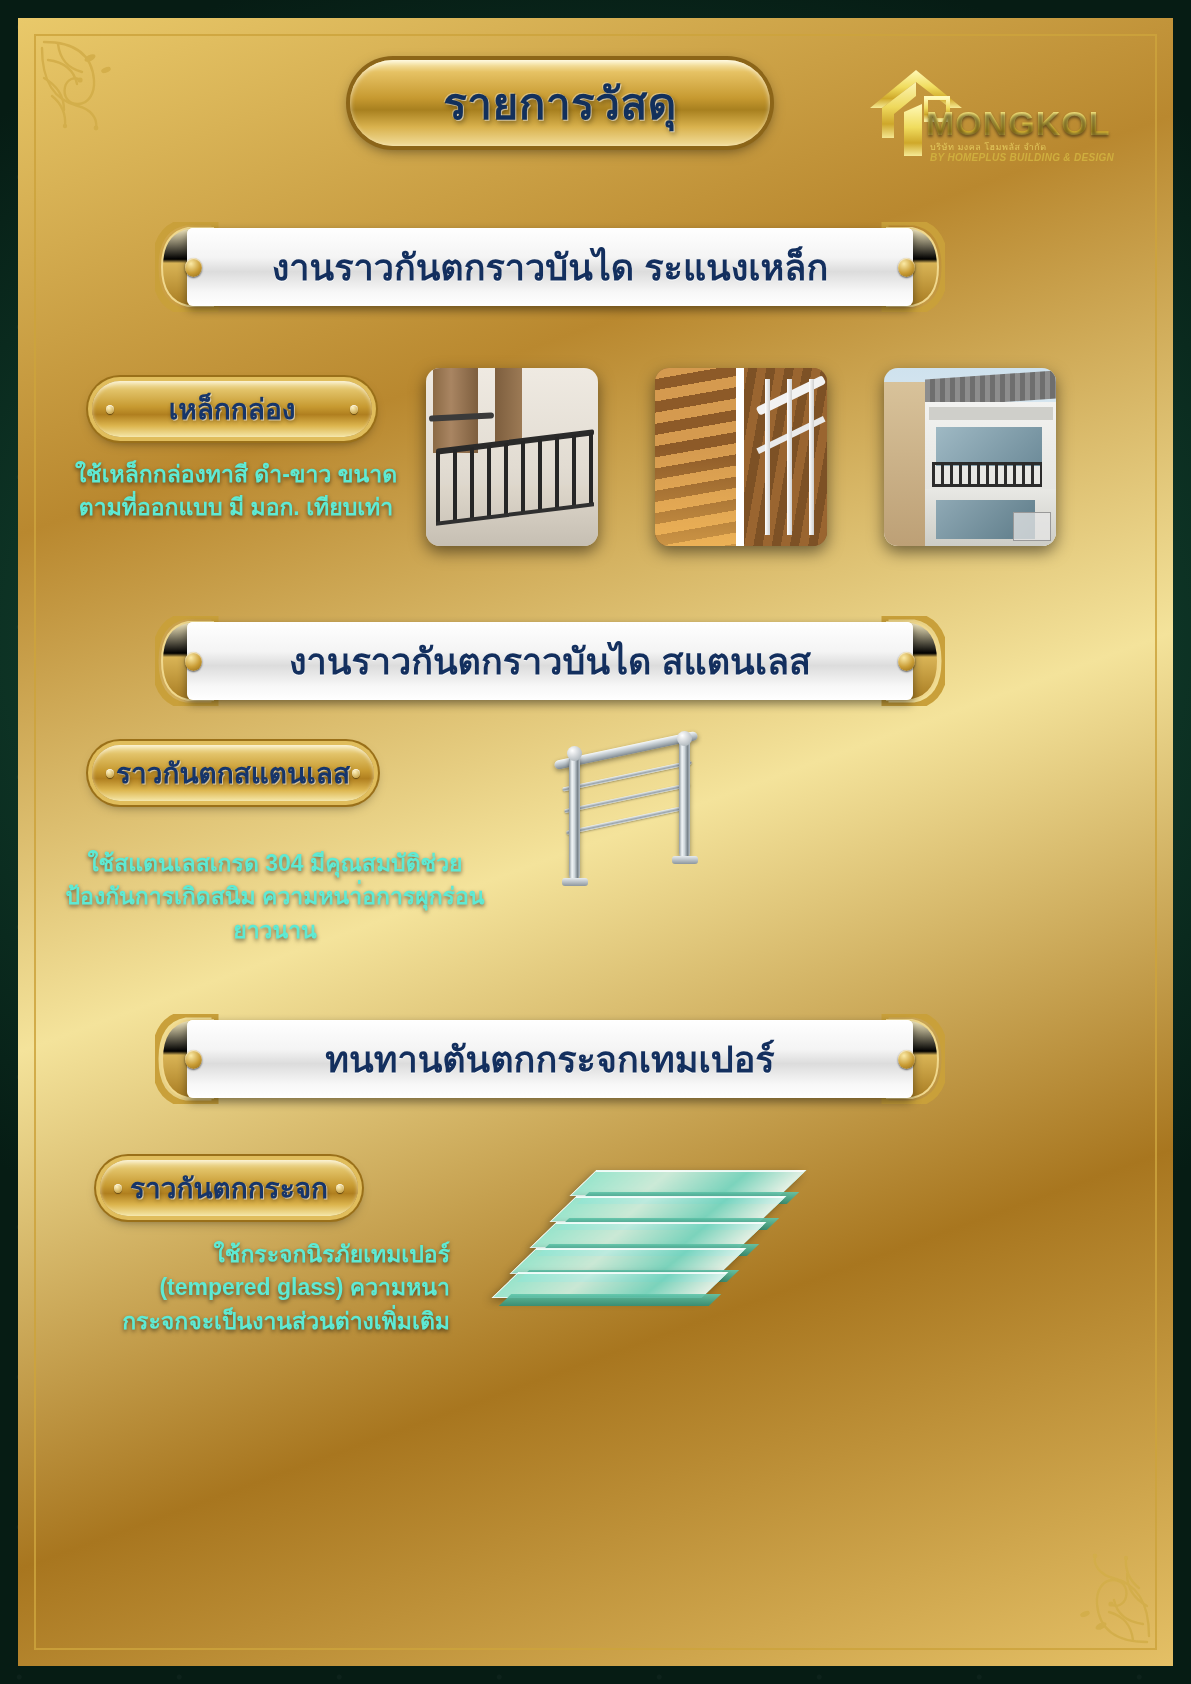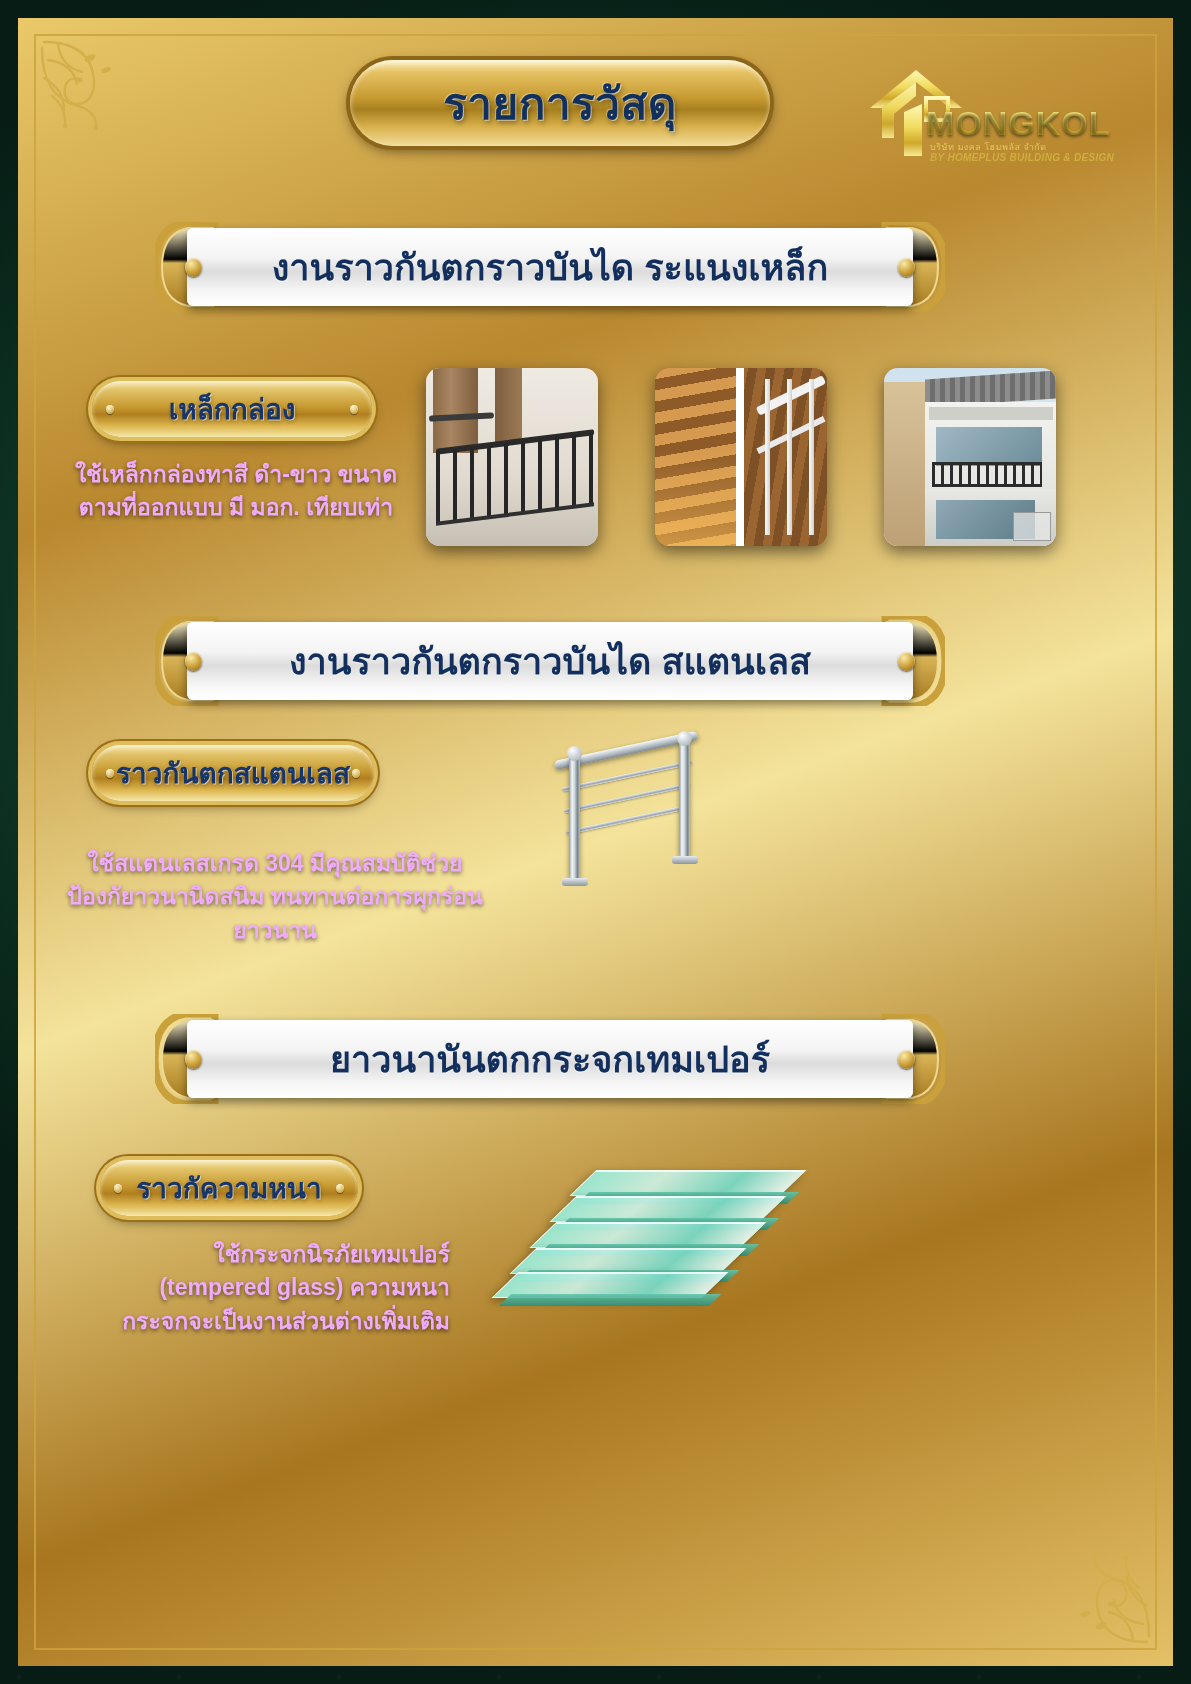--- a/index.html
+++ b/index.html
@@ -130,21 +130,21 @@
   .pill .dot{
     position:absolute; top:50%; margin-top:-4px; width:8px; height:9px; border-radius:50%;
     background:radial-gradient(circle at 35% 30%,#fff2bd,#b98f2b);
     box-shadow:inset 0 1px 1px rgba(255,255,255,.8), 0 1px 1px rgba(0,0,0,.45);
   }
   .pill .dot.l{ left:14px; }
   .pill .dot.r{ right:14px; }
 
   
   .body-text{
-    position:absolute; color:#f0abfc; font-weight:bold;
+    position:absolute; color:#5eead4; font-weight:bold;
     line-height:1.45; text-align:center;
     text-shadow:0 2px 4px rgba(0,0,0,.55);
   }
 
   
   .photo{
     position:absolute; border-radius:14px; overflow:hidden;
     box-shadow:0 6px 16px rgba(0,0,0,.5);
   }
 
@@ -388,21 +388,21 @@
 </div>
 
 <div class="pill" style="left:92px; top:745px; width:282px;">
   <div class="dot l"></div>
   <span>ราวกันตกสแตนเลส</span>
   <div class="dot r"></div>
 </div>
 
 <div class="body-text" style="left:40px; top:847px; width:470px; font-size:23px;">
   <div>ใช้สแตนเลสเกรด 304 มีคุณสมบัติช่วย</div>
-  <div>ป้องกัยาวนานิดสนิม ทนทานต่อการผุกร่อน</div>
+  <div>ป้องกันการเกิดสนิม ความหนา่อการผุกร่อน</div>
   <div>ยาวนาน</div>
 </div>
 
 <div class="ss-wrap" style="left:545px; top:728px; width:170px; height:160px;">
   <div class="ss-hand" style="left:8px; top:18px; width:146px; transform:rotate(-12deg);"></div>
   <div class="ss-wire" style="left:16px; top:46px; width:132px; transform:rotate(-12deg);"></div>
   <div class="ss-wire" style="left:18px; top:68px; width:128px; transform:rotate(-12deg);"></div>
   <div class="ss-wire" style="left:20px; top:90px; width:124px; transform:rotate(-12deg);"></div>
   <div class="ss-post" style="left:24px; top:26px; height:126px;"></div>
   <div class="ss-post" style="left:134px; top:10px; height:120px;"></div>
@@ -415,29 +415,29 @@
 <div class="banner" style="top:1020px;">
   <svg class="cap cap-l" viewBox="0 0 74 90">
     <path d="M30 0 C8 4 0 22 0 45 C0 68 8 86 30 90 L60 90 L60 0 Z" fill="none" stroke="#c9a03a" stroke-width="7"></path>
     <path d="M33 6 C14 10 7 25 7 45 C7 65 14 80 33 84 L58 84 L58 6 Z" fill="url(#capg1)" stroke="#f0d88d" stroke-width="2"></path>
   </svg>
   <svg class="cap cap-r" viewBox="0 0 74 90">
     <path d="M30 0 C8 4 0 22 0 45 C0 68 8 86 30 90 L60 90 L60 0 Z" fill="none" stroke="#c9a03a" stroke-width="7"></path>
     <path d="M33 6 C14 10 7 25 7 45 C7 65 14 80 33 84 L58 84 L58 6 Z" fill="url(#capg1)" stroke="#f0d88d" stroke-width="2"></path>
   </svg>
   <div class="plate">
-    <span>ยาวนานันตกกระจกเทมเปอร์</span>
+    <span>ทนทานตันตกกระจกเทมเปอร์</span>
   </div>
   <div class="stud stud-l"></div>
   <div class="stud stud-r"></div>
 </div>
 
 <div class="pill" style="left:100px; top:1160px; width:258px;">
   <div class="dot l"></div>
-  <span>ราวกัความหนา</span>
+  <span>ราวกันตกกระจก</span>
   <div class="dot r"></div>
 </div>
 
 <div class="body-text" style="left:30px; top:1238px; width:420px; font-size:23px;text-align:right;">
   <div>ใช้กระจกนิรภัยเทมเปอร์</div>
   <div>(tempered glass) ความหนา</div>
   <div>กระจกจะเป็นงานส่วนต่างเพิ่มเติม</div>
 </div>
 
 <div class="glass-wrap" style="left:505px; top:1160px; width:300px; height:160px;">

